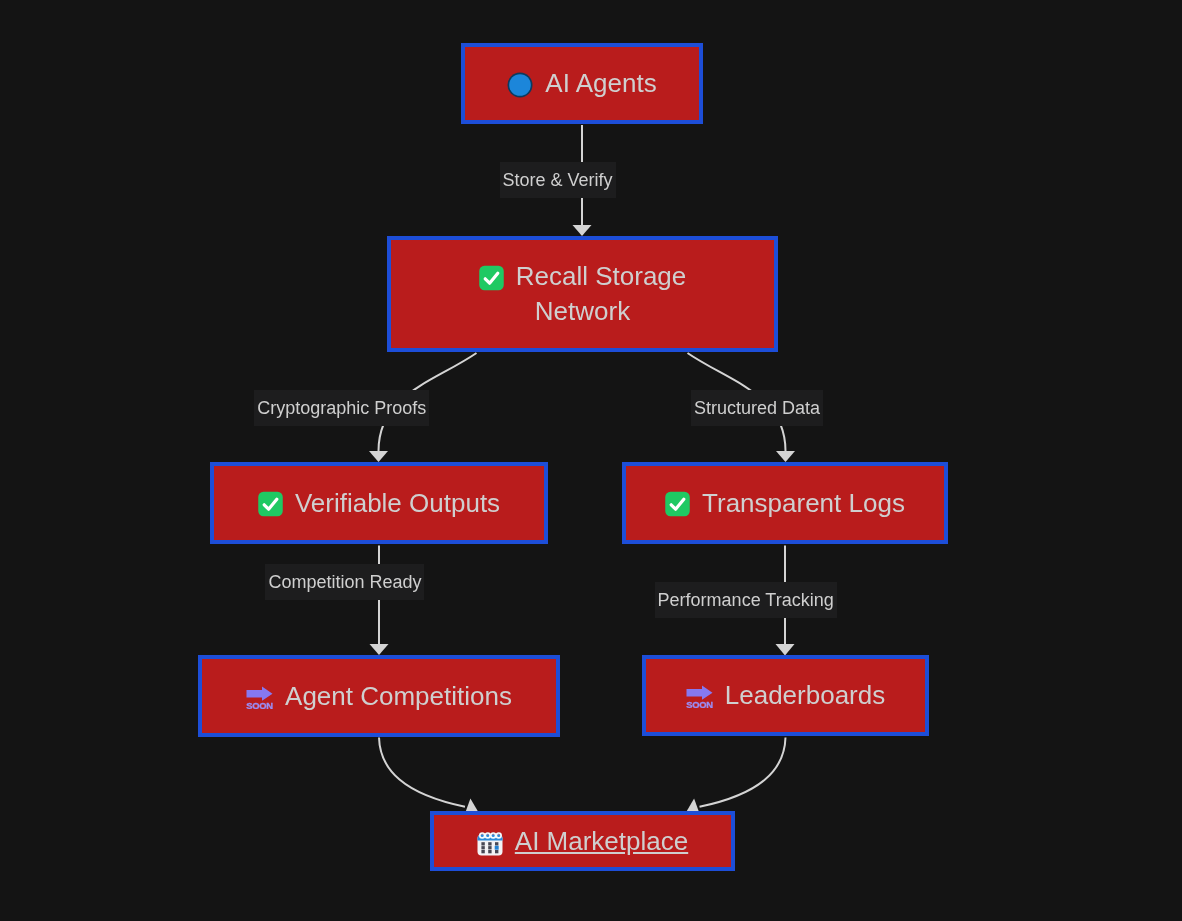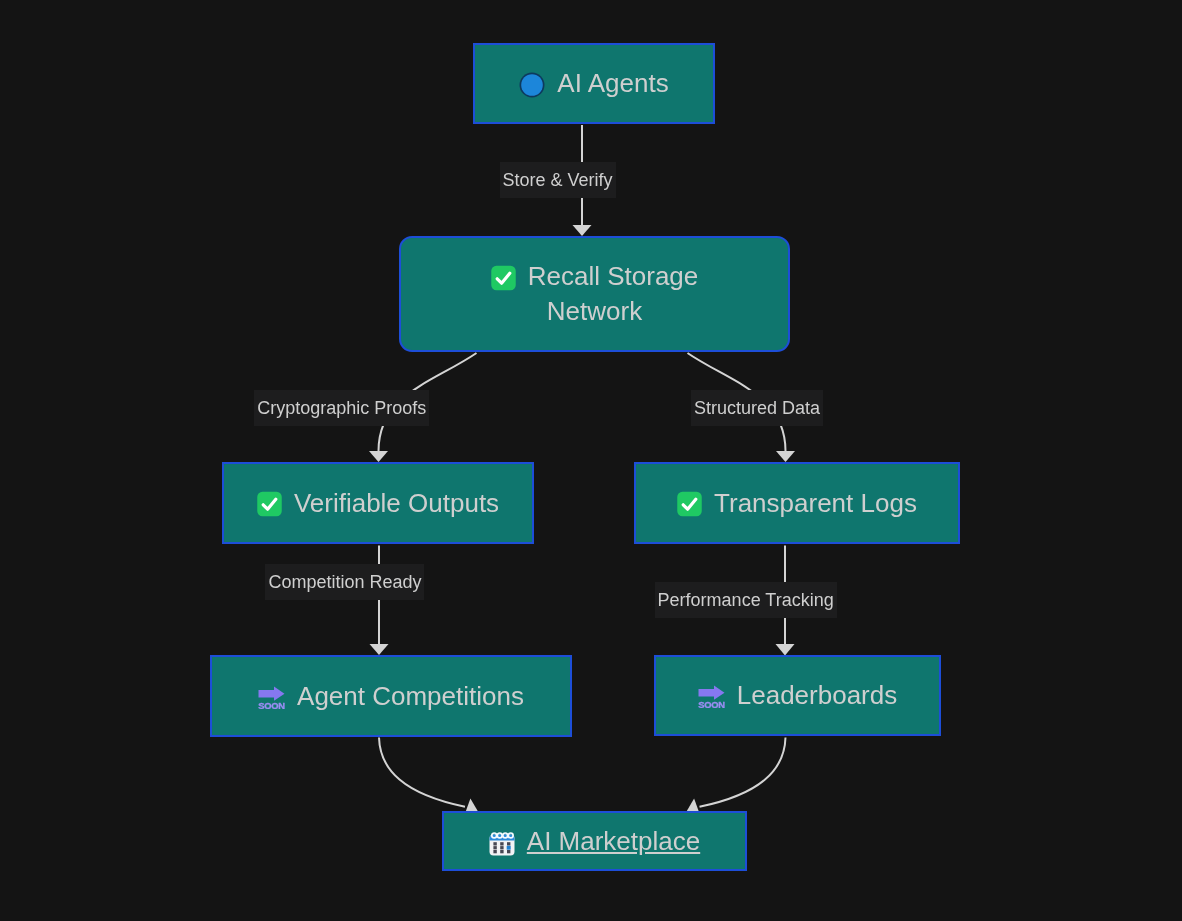--- a/index.html
+++ b/index.html
@@ -1,21 +1,21 @@
 <!DOCTYPE html>
 <html><head>
 <meta charset="utf-8">
 <style>
   html,body { margin:0; padding:0; background:#141414; }
   #c { position:relative; width:1182px; height:921px; background:#141414; overflow:hidden;
        font-family:"Liberation Sans",sans-serif; }
   svg.edges { position:absolute; left:0; top:0; }
-  .node { position:absolute; box-sizing:border-box; background:#0f766e; border:2px solid #1d4ed8;
+  .node { position:absolute; box-sizing:border-box; background:#b91c1c; border:4px solid #1d4ed8;
           color:#cfcfcf; font-size:26px; display:flex; flex-direction:column;
-          align-items:center; justify-content:center; line-height:35px;margin-left:12px; }
+          align-items:center; justify-content:center; line-height:35px; }
   .row { display:flex; align-items:center; }
   .row svg { flex:0 0 auto; position:relative; top:1px; }
   .gap { width:12px; }
   .elabel { position:absolute; box-sizing:border-box; background:#1d1d1e; color:#cfcfcf;
             font-size:18px; height:36px; line-height:36px; padding:0 3px; white-space:nowrap; }
 </style>
 </head>
 <body>
 <div id="c">
   <svg class="edges" width="1182" height="921" viewBox="0 0 1182 921">
@@ -43,35 +43,35 @@
     <div class="row">
       <svg width="26" height="26" viewBox="0 0 26 26">
         <circle cx="13" cy="13" r="12.5" fill="#0d3a5e"></circle>
         <circle cx="13" cy="13" r="10.8" fill="#1c86da"></circle>
       </svg>
       <div class="gap"></div>
         <span>AI Agents</span>
     </div>
   </div>
 
-  <div class="node" style="left:387px; top:236px; width:391px; height:116px;border-radius:13px;">
+  <div class="node" style="left:387px; top:236px; width:391px; height:116px;">
     <div class="row">
       <svg width="25" height="26" viewBox="0 0 25 26">
         <rect x="0.25" y="0.75" width="24.5" height="24.5" rx="5.2" fill="#1fc963"></rect>
         <path d="M6.2,13.8 L10.6,18.2 L18.8,8.2" stroke="#fff" stroke-width="3.2" fill="none" stroke-linecap="round" stroke-linejoin="round"></path>
       </svg>
       <div class="gap"></div>
         <span>Recall Storage</span>
     </div>
     <div class="row">
         <span>Network</span>
       </div>
   </div>
 
-  <div class="node" style="left:210px; top:462px; width:312px; height:82px;">
+  <div class="node" style="left:210px; top:462px; width:338px; height:82px;">
     <div class="row">
       <svg width="25" height="26" viewBox="0 0 25 26">
         <rect x="0.25" y="0.75" width="24.5" height="24.5" rx="5.2" fill="#1fc963"></rect>
         <path d="M6.2,13.8 L10.6,18.2 L18.8,8.2" stroke="#fff" stroke-width="3.2" fill="none" stroke-linecap="round" stroke-linejoin="round"></path>
       </svg>
       <div class="gap"></div>
         <span>Verifiable Outputs</span>
     </div>
   </div>
 

